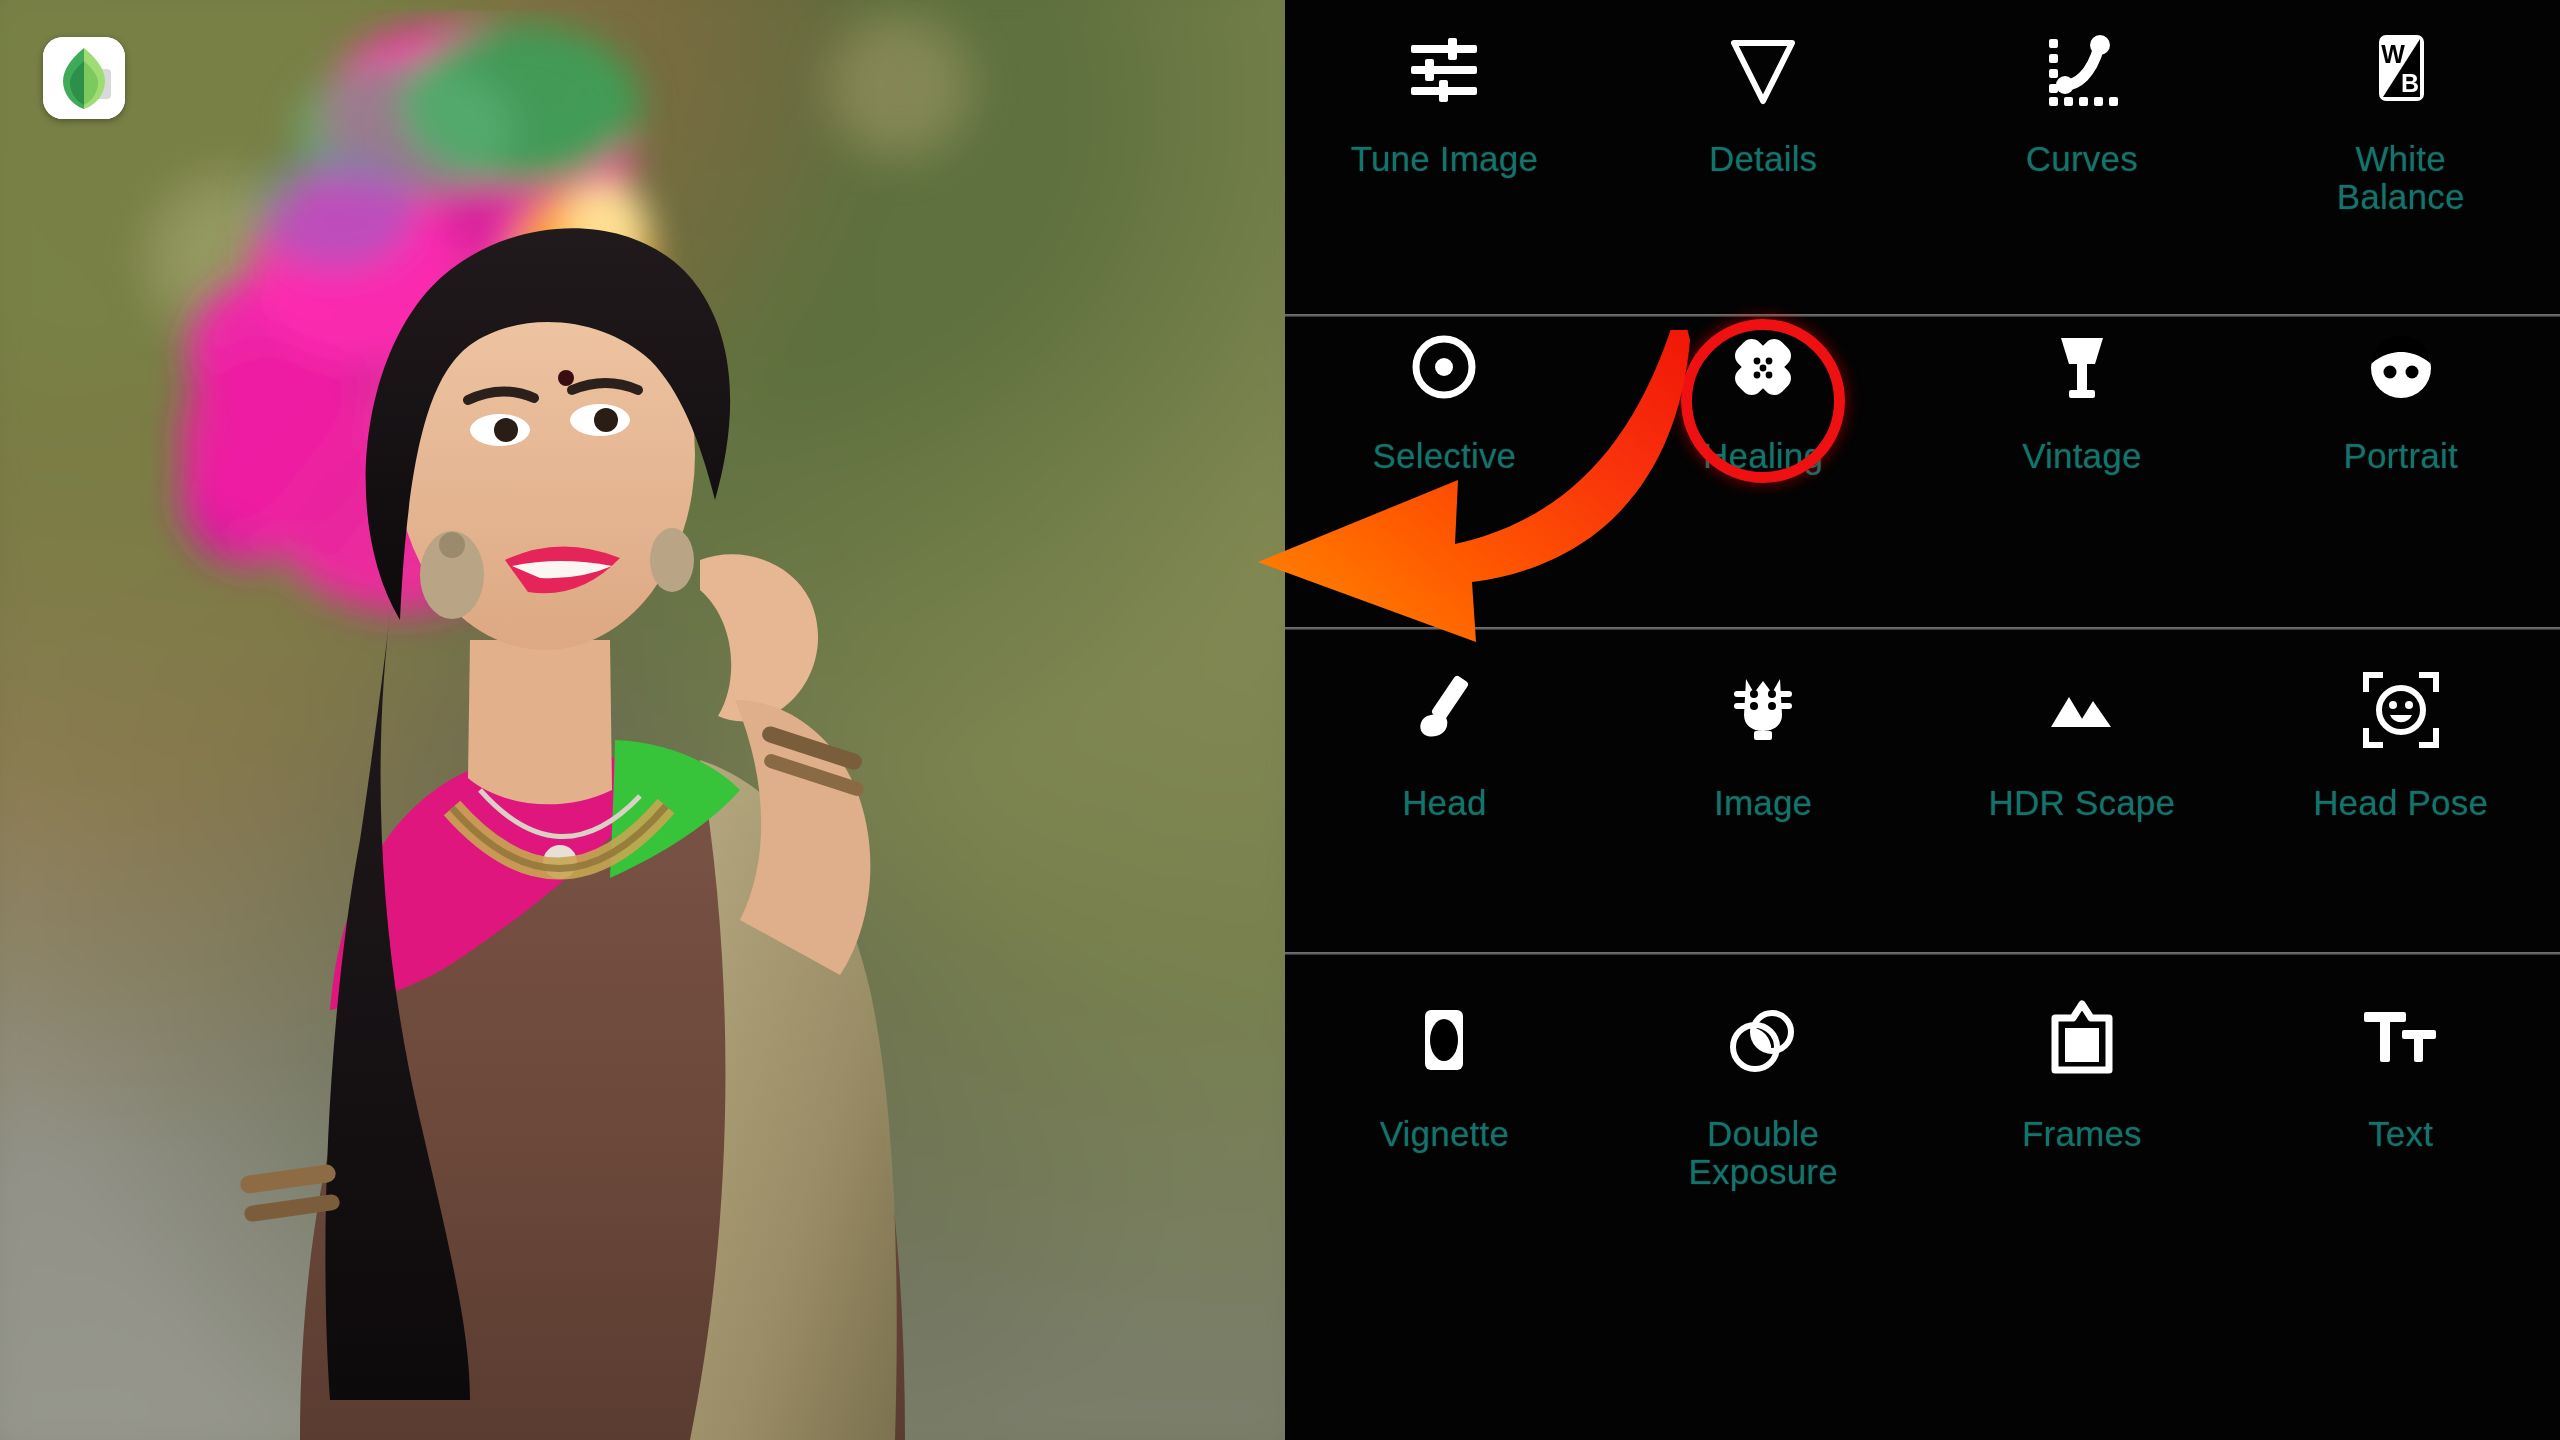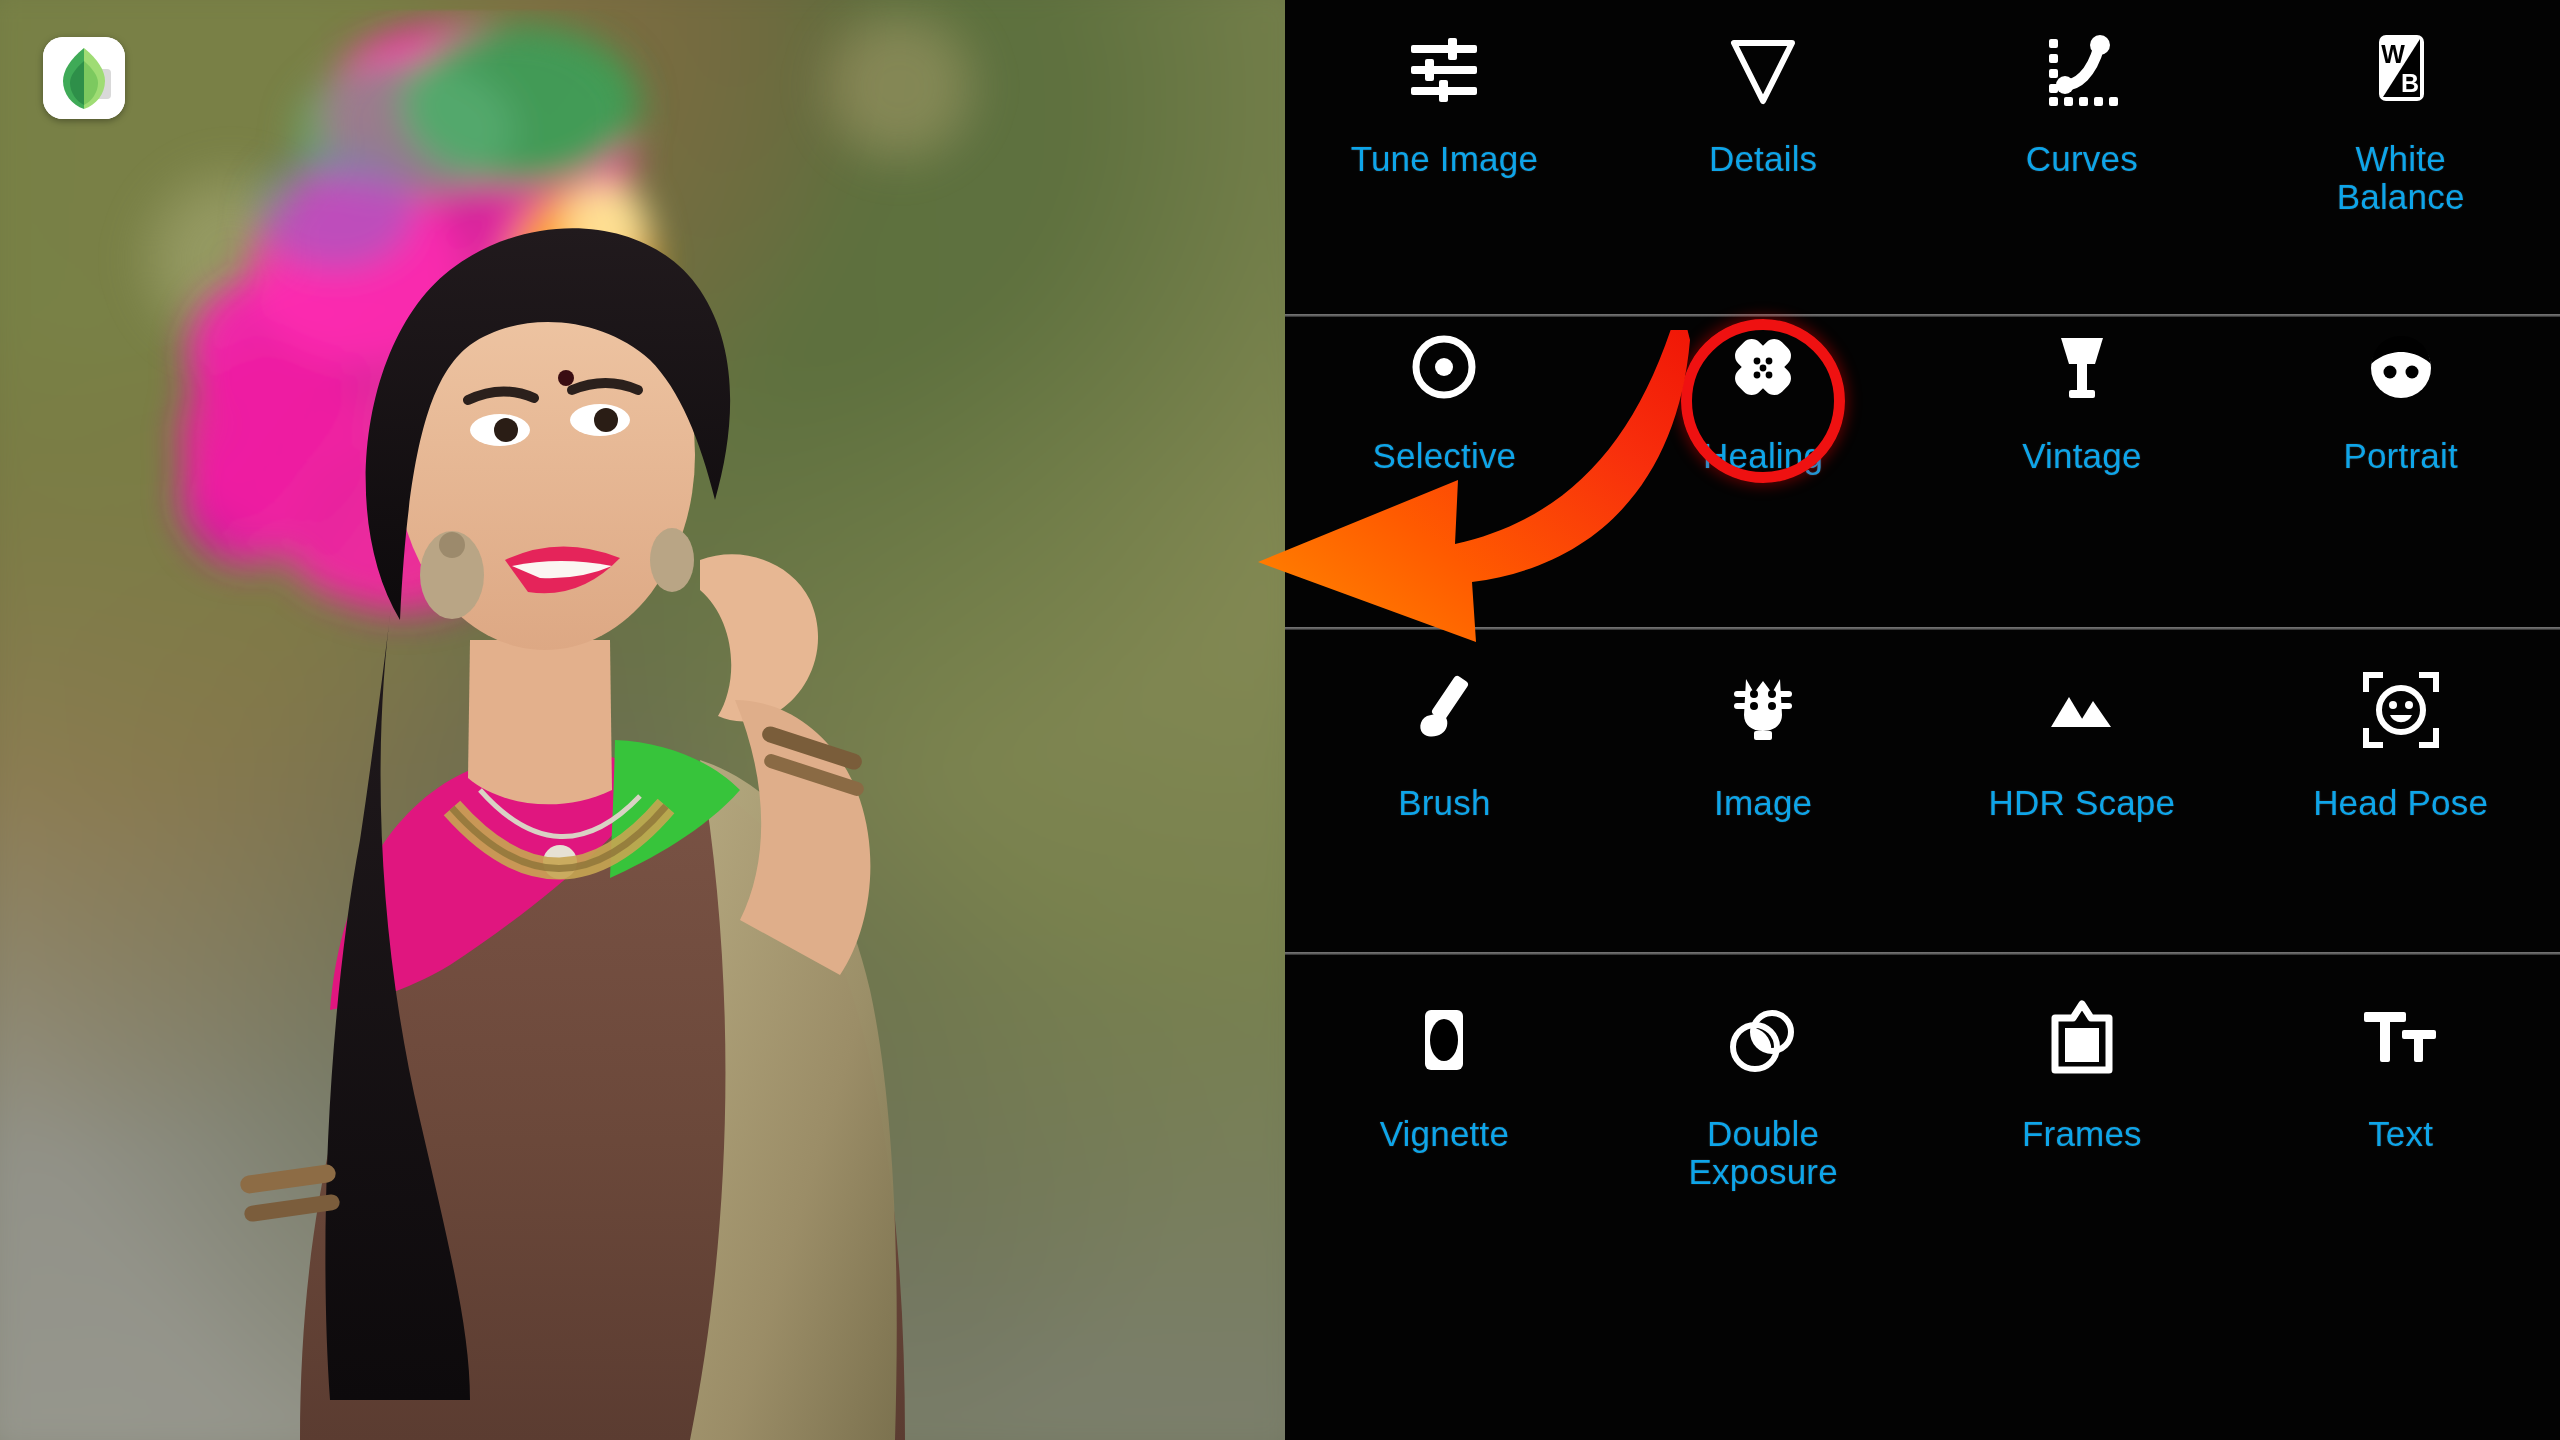--- a/index.html
+++ b/index.html
@@ -116,21 +116,21 @@
     width: 96px; height: 96px;
     display: flex; align-items: center; justify-content: center;
   }
   .tool-icon svg { display: block; }
   .tool-label {
     margin-top: 10px;
     font-size: 35px;
     line-height: 1.08;
     font-weight: 400;
     text-align: center;
-    color: #0ea5e9;
+    color: #0f766e;
     letter-spacing: .2px;
     text-shadow: 0 0 2px rgba(255,255,255,.20);
   }
   
   .r1 .tool-icon { margin-top: 22px; }
   .r1 .tool-label { margin-top: 22px; }
   .r2 .tool-icon { margin-top: 20px; }
   .r2 .tool-label { margin-top: 22px; }
   .r3 .tool-icon { margin-top: 32px; }
   .r3 .tool-label { margin-top: 26px; }
@@ -423,21 +423,21 @@
 
         <div class="tool">
           <div class="tool-icon">
             <svg width="78" height="78" viewBox="0 0 78 78">
               <g fill="#fff">
                 <rect x="37" y="4" width="16" height="46" rx="4" transform="rotate(34 45 27)"></rect>
                 <path d="M30 43 C38 41 44 47 42 55 C40 64 28 68 20 64 C13 60 14 49 22 45 Z"></path>
               </g>
             </svg>
           </div>
-          <div class="tool-label">Brush</div>
+          <div class="tool-label">Head</div>
         </div>
 
         <div class="tool">
           <div class="tool-icon">
             <svg width="78" height="78" viewBox="0 0 78 78">
               <g fill="#fff">
                 <path d="M22 8 L30 22 L39 10 L48 22 L56 8 L58 44 C58 54 50 60 39 60 C28 60 20 54 20 44 Z"></path>
                 <rect x="30" y="60" width="18" height="9" rx="2"></rect>
                 <rect x="10" y="20" width="14" height="6" rx="3"></rect>
                 <rect x="10" y="32" width="14" height="6" rx="3"></rect>

